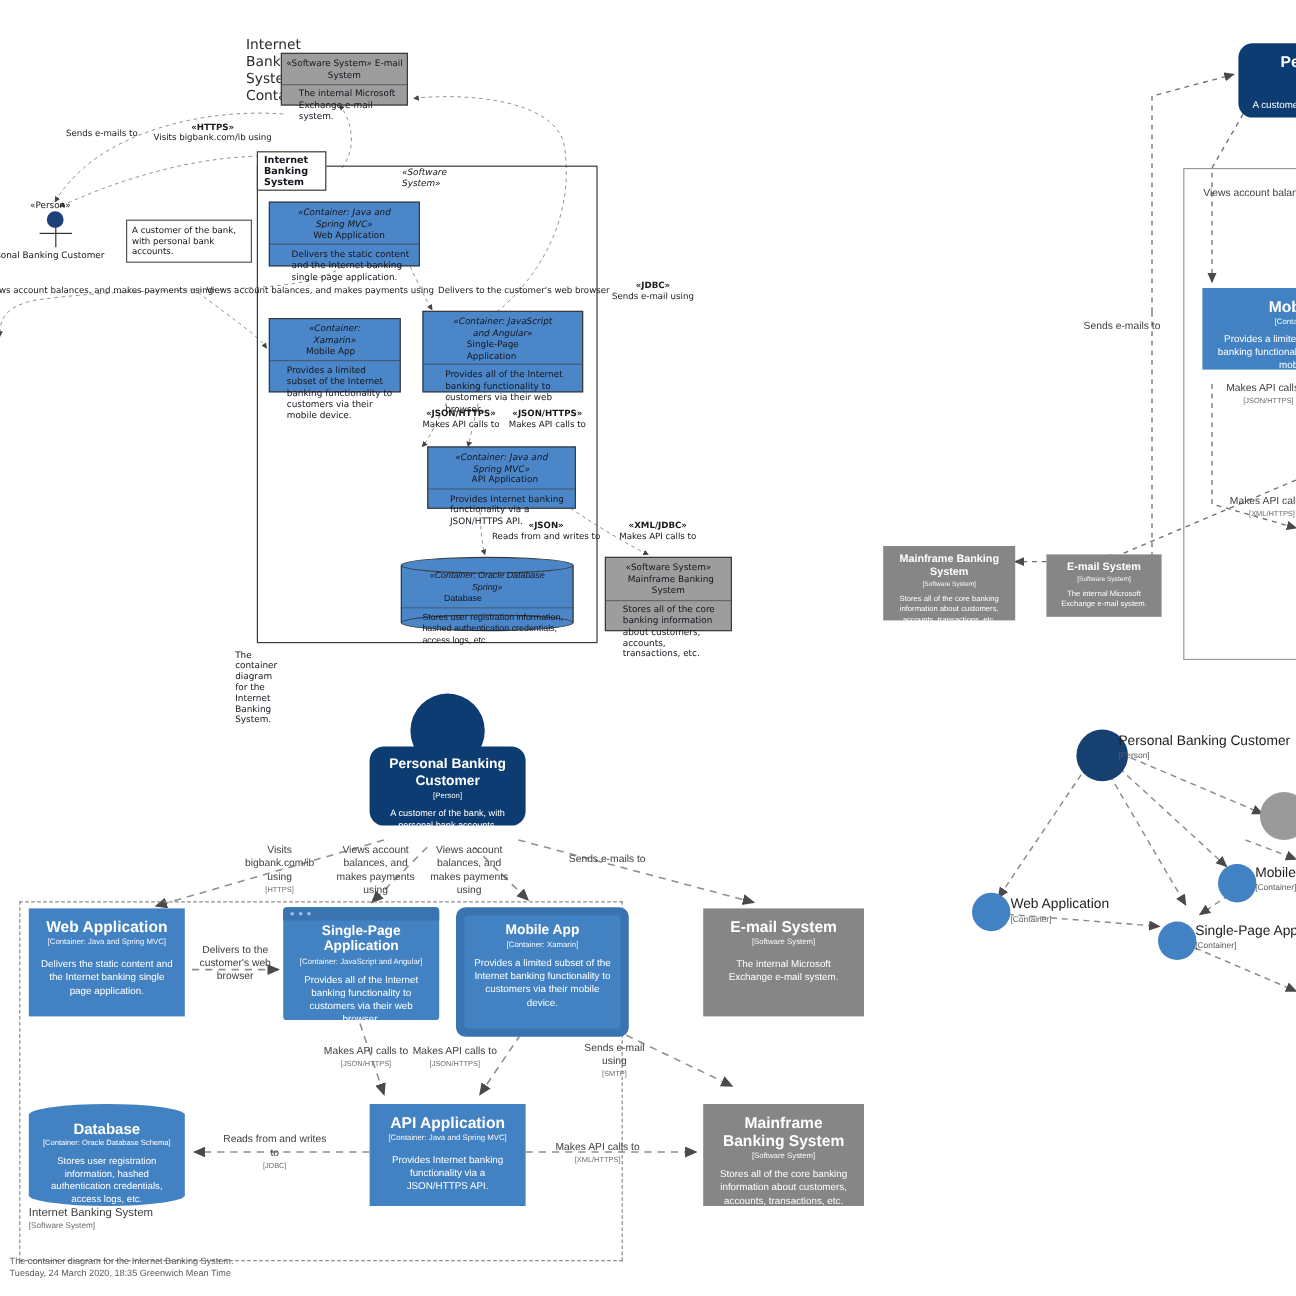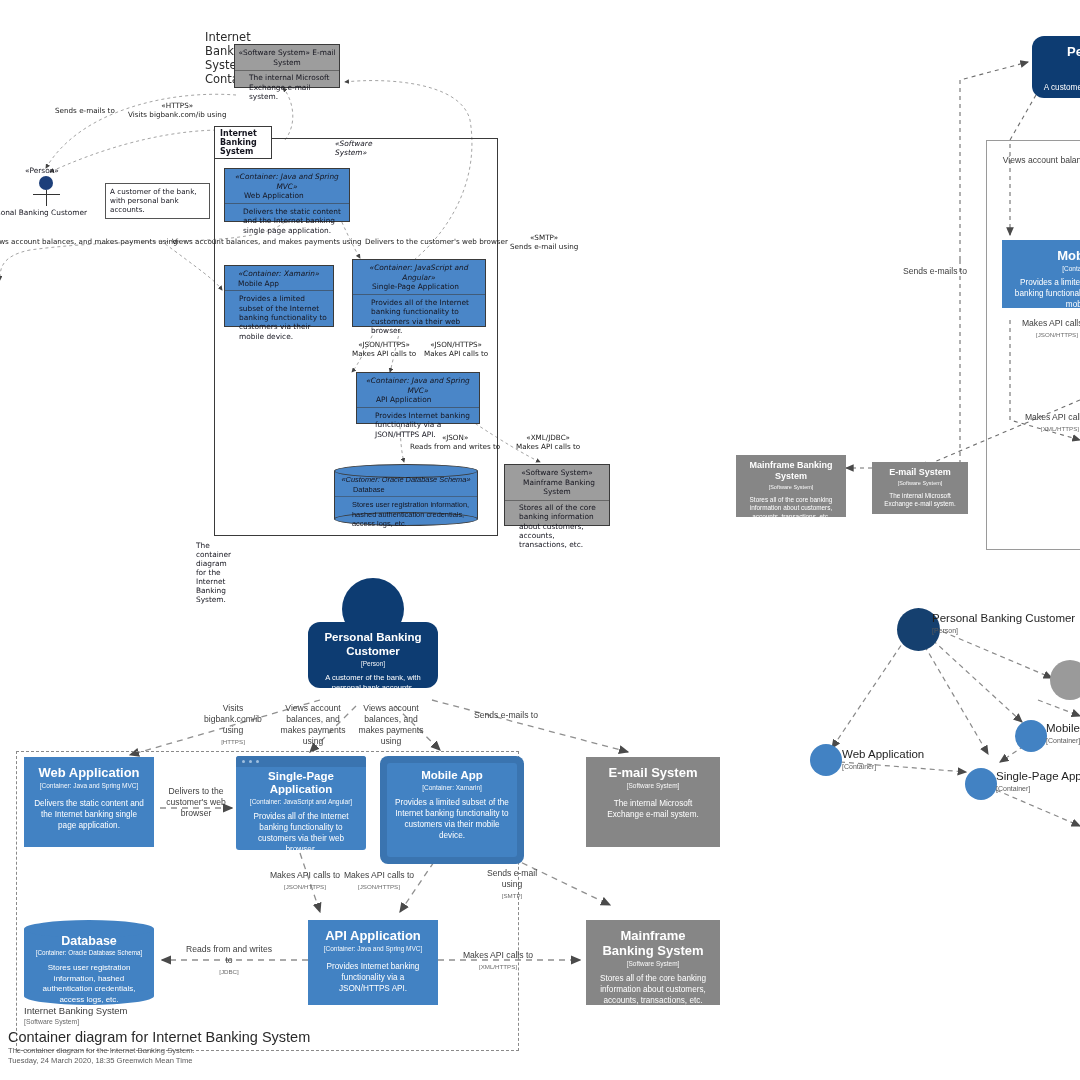--- a/index.html
+++ b/index.html
@@ -7,42 +7,42 @@
        font-family:"Liberation Sans",sans-serif;color:#222;}
 
   .panel{position:absolute;}
 
   
   .uml-title{font-size:11.5px;color:#2b2b2b;font-family:"DejaVu Sans",sans-serif;}
   .uml-box{position:absolute;border:1px solid #3a3a3a;box-sizing:border-box;
            font-family:"DejaVu Sans",sans-serif;}
   .uml-box.blue{background:#4a86c8;}
   .uml-box.grey{background:#9d9d9d;}
-  .uml-head{text-align:center;font-size:7.4px;line-height:9.6px;color:#15151f;padding:3px 3px 2px;}
+  .uml-head{text-align:center;font-size:7.4px;line-height:9.6px;color:#15151f;padding:3px 20px 2px;}
   .uml-head .stereo{font-style:italic;}
   .uml-head .nm{display:block;text-align:left;padding-left:16px;}
   .uml-sep{height:1px;background:#3a3a3a;opacity:.55;}
   .uml-desc{font-size:7.4px;line-height:9.4px;color:#15151f;padding:3px 5px 3px 18px;}
   .uml-grey-head{text-align:center;font-size:7.4px;line-height:9.6px;color:#15151f;padding:3px;}
   .uml-grey-desc{font-size:7.4px;line-height:9.4px;color:#15151f;padding:2px 6px 3px 14px;}
 
   .sysbound{position:absolute;border:1px solid #3a3a3a;box-sizing:border-box;background:transparent;}
   .sysbound-tab{position:absolute;border:1px solid #3a3a3a;background:#fff;
         font-size:8px;font-weight:bold;padding:2px 14px 2px 5px;font-family:"DejaVu Sans",sans-serif;
         color:#15151f;}
   .sysbound-stereo{position:absolute;font-size:7.4px;font-style:italic;color:#15151f;
         font-family:"DejaVu Sans",sans-serif;}
 
   .note{position:absolute;border:1px solid #555;background:#fff;font-size:7.2px;line-height:9.2px;
         padding:3px 4px;color:#15151f;font-family:"DejaVu Sans",sans-serif;}
   .actor-lbl{position:absolute;font-size:7.4px;color:#15151f;font-family:"DejaVu Sans",sans-serif;
         white-space:nowrap;}
   .edge-lbl{position:absolute;font-size:7.2px;line-height:8.6px;color:#1a1a1a;
         font-family:"DejaVu Sans",sans-serif;text-align:center;white-space:nowrap;}
-  .edge-lbl .st{display:block;}
+  .edge-lbl .st{display:block;font-weight:bold;}
   .cap{position:absolute;font-size:7.4px;color:#15151f;font-family:"DejaVu Sans",sans-serif;}
 
   
   .cyl{position:absolute;}
   .cyl .body{position:absolute;left:0;right:0;top:7px;bottom:7px;background:#4a86c8;border-left:1px solid #3a3a3a;border-right:1px solid #3a3a3a;}
   .cyl .top{position:absolute;left:0;right:0;top:0;height:14px;background:#4a86c8;border:1px solid #3a3a3a;border-radius:50%;box-sizing:border-box;}
   .cyl .bot{position:absolute;left:0;right:0;bottom:0;height:14px;background:#4a86c8;border:1px solid #3a3a3a;border-radius:50%;box-sizing:border-box;}
   .cyl .txt{position:absolute;left:0;right:0;top:10px;}
 
   
@@ -209,21 +209,21 @@
     <div class="uml-sep"></div>
     <div class="uml-desc">Provides Internet banking functionality via a JSON/HTTPS API.</div>
   </div>
 
   <div class="cyl" style="left:334px;top:464px;width:144px;height:62px;">
     <div class="body"></div>
     <div class="top"></div>
     <div class="bot"></div>
     <div class="txt">
       <div class="uml-head" style="padding-top:1px;">
-        <span class="stereo">«Customer: Oracle Database Schema»</span>
+        <span class="stereo">«Container: Oracle Database Spring»</span>
         <span class="nm">Database</span>
       </div>
       <div class="uml-sep" style="opacity:.45;"></div>
       <div class="uml-desc">Stores user registration information, hashed authentication credentials, access logs, etc.</div>
     </div>
   </div>
 
   <div class="uml-box grey" style="left:504px;top:464px;width:106px;height:62px;">
     <div class="uml-grey-head">
       <span class="stereo">«Software System»</span>
@@ -235,21 +235,21 @@
 
   <div class="edge-lbl" style="left:55px;top:107px;">Sends e-mails to</div>
   <div class="edge-lbl" style="left:128px;top:102px;">
     <span class="st">«HTTPS»</span>
     <span>Visits bigbank.com/ib using</span>
   </div>
   <div class="edge-lbl" style="left:-12px;top:238px;">Views account balances, and makes payments using</div>
   <div class="edge-lbl" style="left:172px;top:238px;">Views account balances, and makes payments using</div>
   <div class="edge-lbl" style="left:365px;top:238px;">Delivers to the customer's web browser</div>
   <div class="edge-lbl" style="left:510px;top:234px;">
-    <span class="st">«SMTP»</span>
+    <span class="st">«JDBC»</span>
     <span>Sends e-mail using</span>
   </div>
   <div class="edge-lbl" style="left:352px;top:341px;">
     <span class="st">«JSON/HTTPS»</span>
     <span>Makes API calls to</span>
   </div>
   <div class="edge-lbl" style="left:424px;top:341px;">
     <span class="st">«JSON/HTTPS»</span>
     <span>Makes API calls to</span>
   </div>
@@ -394,21 +394,20 @@
   </div>
   <div class="c4-lbl" style="left:186px;top:944px;width:86px;">
     <span>Reads from and writes to</span>
     <span class="tech">[JDBC]</span>
   </div>
   <div class="c4-lbl" style="left:446px;top:950px;width:104px;">
     <span>Makes API calls to</span>
     <span class="tech">[XML/HTTPS]</span>
   </div>
 
-  <div class="c4-caption-t" style="left:8px;top:1029px;">Container diagram for Internet Banking System</div>
   <div class="c4-caption-s" style="left:8px;top:1046px;">The container diagram for the Internet Banking System.</div>
   <div class="c4-caption-s" style="left:8px;top:1056px;">Tuesday, 24 March 2020, 18:35 Greenwich Mean Time</div>
 </div>
 
 <div class="panel" style="left:740px;top:580px;width:340px;height:500px;overflow:hidden;">
 
   <div class="gnode person" style="left:157px;top:28px;width:43px;height:43px;"></div>
   <div class="glbl" style="left:192px;top:32px;">
     <span>Personal Banking Customer</span>
     <span class="sub">[Person]</span>

